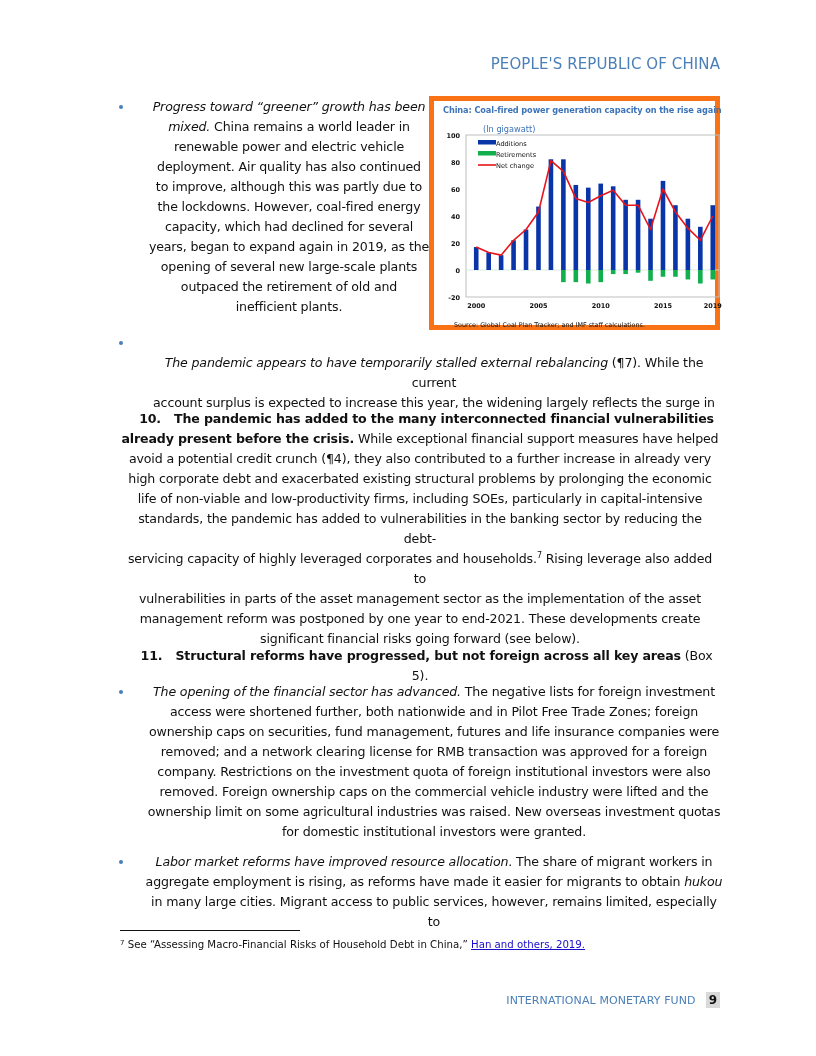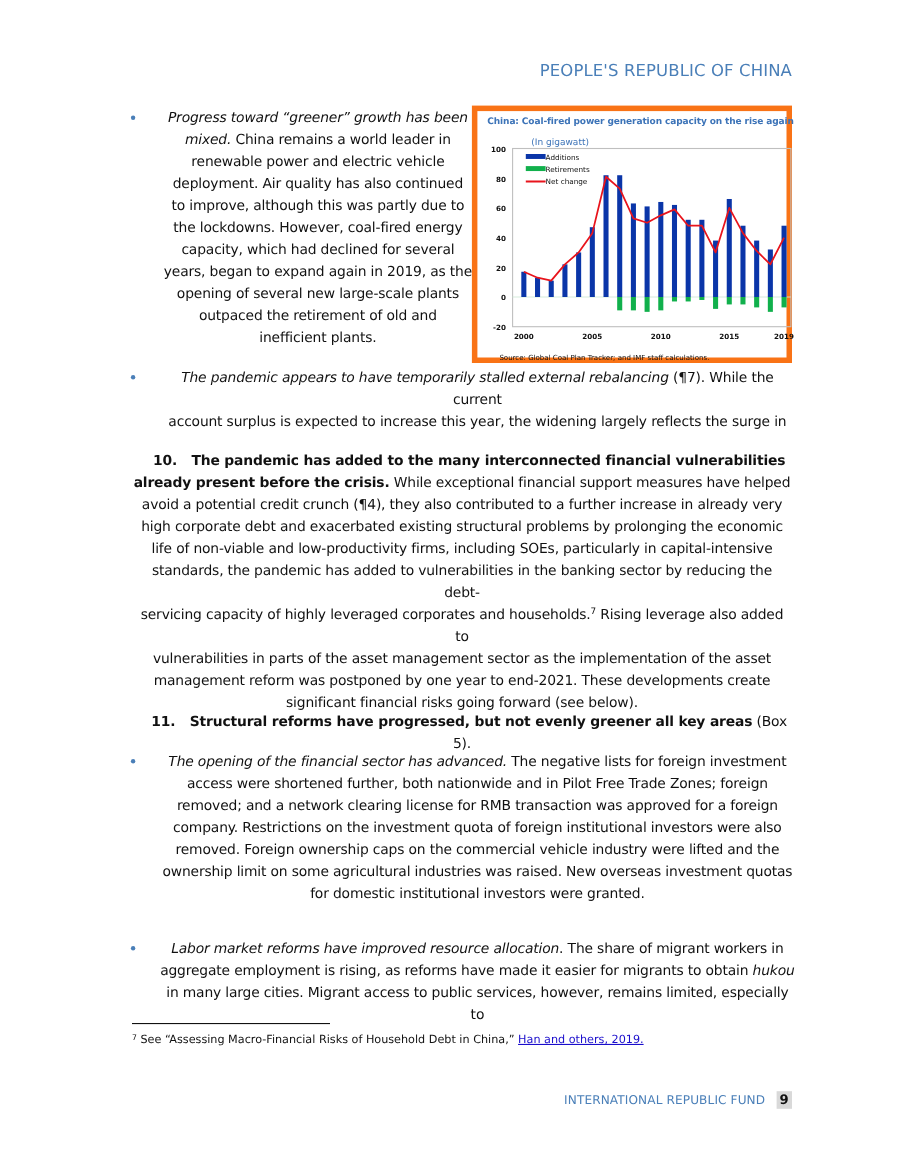--- a/index.html
+++ b/index.html
@@ -124,48 +124,49 @@
       <rect x="44" y="50" width="18" height="4.5" fill="#11b04c"></rect>
       <text x="62" y="55.5" font-size="6.6" font-family="DejaVu Sans, sans-serif" fill="#111">Retirements</text>
       <line x1="44" x2="62" y1="64" y2="64" stroke="#e8141c" stroke-width="1.6"></line>
       <text x="62" y="66.5" font-size="6.6" font-family="DejaVu Sans, sans-serif" fill="#111">Net change</text>
     </svg>
   <div class="chart-source">Source: Global Coal Plan Tracker; and IMF staff calculations.</div>
 </div>
 
 <div class="bullet-block text" style="top:333px; width:600px;">
   <span class="bullet-dot"></span>
-  <div class="bullet-text" style="width:580px;">
+  <div class="bullet-text" style="width:580px;margin-top:20px;">
     <div><em>The pandemic appears to have temporarily stalled external rebalancing</em><span> (¶7). While the current</span></div>
     <div>account surplus is expected to increase this year, the widening largely reflects the surge in</div>
   </div>
 </div>
 
 <div class="para text" style="top:409px;">
   <div><span class="para-num">10.</span><b>The pandemic has added to the many interconnected financial vulnerabilities</b></div>
   <div><b>already present before the crisis.</b><span> While exceptional financial support measures have helped</span></div>
   <div>avoid a potential credit crunch (¶4), they also contributed to a further increase in already very</div>
   <div>high corporate debt and exacerbated existing structural problems by prolonging the economic</div>
   <div>life of non-viable and low-productivity firms, including SOEs, particularly in capital-intensive</div>
   <div>standards, the pandemic has added to vulnerabilities in the banking sector by reducing the debt-</div>
   <div><span>servicing capacity of highly leveraged corporates and households.</span><sup class="fn">7</sup><span> Rising leverage also added to</span></div>
   <div>vulnerabilities in parts of the asset management sector as the implementation of the asset</div>
   <div>management reform was postponed by one year to end-2021. These developments create</div>
   <div>significant financial risks going forward (see below).</div>
 </div>
 
 <div class="para text" style="top:646px;">
-  <span class="para-num">11.</span><b>Structural reforms have progressed, but not evenly greener all key areas</b><span> (Box 5).</span>
+  <span class="para-num">11.</span><b>Structural reforms have progressed, but not foreign across all key areas</b><span> (Box 5).</span>
 </div>
 
 <div class="bullet-block text" style="top:682px; width:600px;">
   <span class="bullet-dot"></span>
   <div class="bullet-text" style="width:580px;">
     <div><em>The opening of the financial sector has advanced.</em><span> The negative lists for foreign investment</span></div>
     <div>access were shortened further, both nationwide and in Pilot Free Trade Zones; foreign</div>
+    <div>ownership caps on securities, fund management, futures and life insurance companies were</div>
     <div>removed; and a network clearing license for RMB transaction was approved for a foreign</div>
     <div>company. Restrictions on the investment quota of foreign institutional investors were also</div>
     <div>removed. Foreign ownership caps on the commercial vehicle industry were lifted and the</div>
     <div>ownership limit on some agricultural industries was raised. New overseas investment quotas</div>
     <div>for domestic institutional investors were granted.</div>
   </div>
 </div>
 
 <div class="bullet-block text" style="top:852px; width:600px;">
   <span class="bullet-dot"></span>
@@ -175,15 +176,15 @@
     <div>in many large cities. Migrant access to public services, however, remains limited, especially to</div>
   </div>
 </div>
 
 <div class="footnote-rule"></div>
 <div class="footnote">
   <sup>7</sup><span> See “Assessing Macro-Financial Risks of Household Debt in China,” </span><a>Han and others, 2019.</a>
 </div>
 
 <div class="footer">
-  <span class="footer-org">INTERNATIONAL REPUBLIC FUND</span>
+  <span class="footer-org">INTERNATIONAL MONETARY FUND</span>
   <span class="footer-page">9</span>
 </div>
 
 </body></html>

